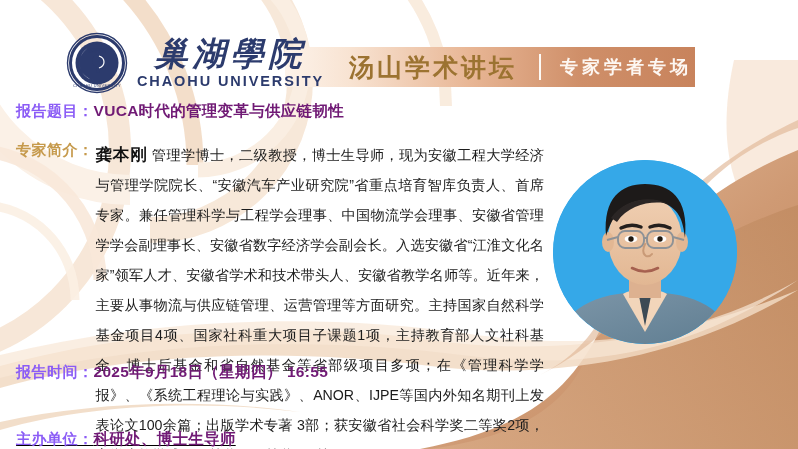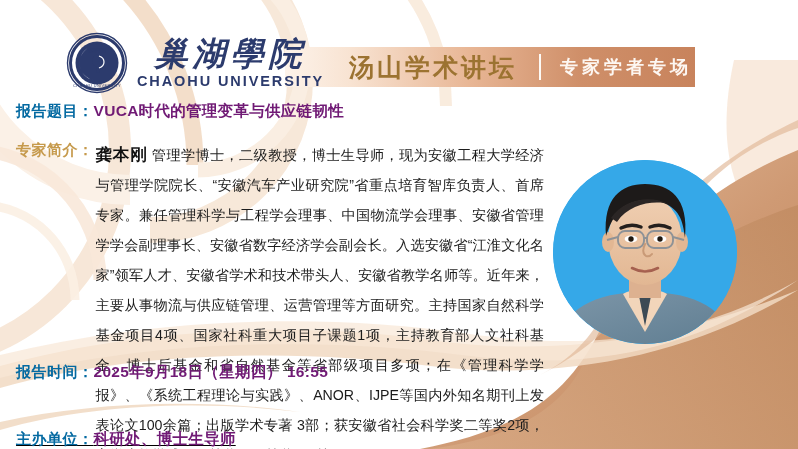--- a/index.html
+++ b/index.html
@@ -55,21 +55,21 @@
   .portrait {
     position:absolute; left:553px; top:160px; width:184px; height:184px;
     border-radius:50%; overflow:hidden; z-index:4;
     background:#35a8e8;
   }
   .portrait svg { display:block; width:100%; height:100%; }
 
   
   .row { position:absolute; z-index:7; display:flex; align-items:baseline; white-space:nowrap; }
   .lbl {
-    font-size:15px; font-weight:700; color:#0369a1;
+    font-size:15px; font-weight:700; color:#8b5cf6;
     letter-spacing:.5px; flex:0 0 auto;
   }
   .val { font-size:15px; font-weight:700; color:#701a75; letter-spacing:.3px; }
 
   #row-title { left:16px; top:101px; }
   #row-title .val { font-size:15.5px; }
 
   
   .bio { position:absolute; left:16px; top:139px; width:528px; z-index:7; }
   .bio-label {

